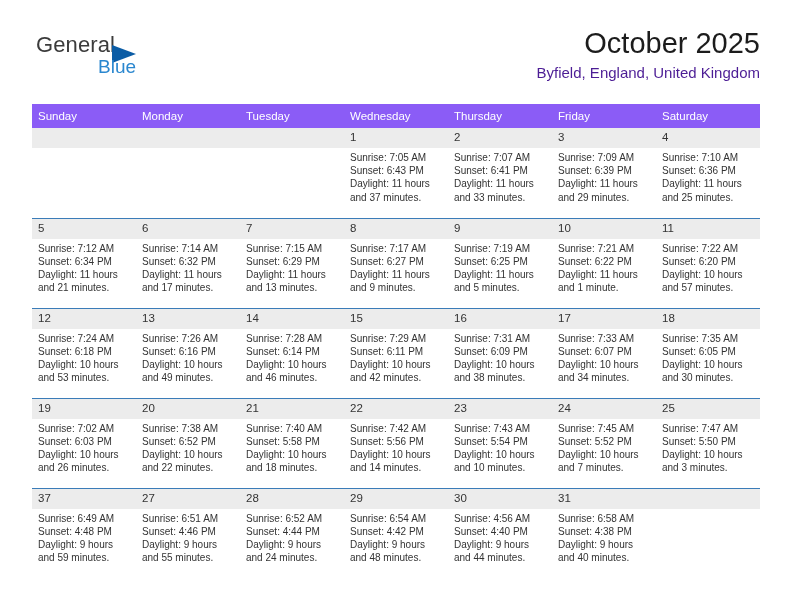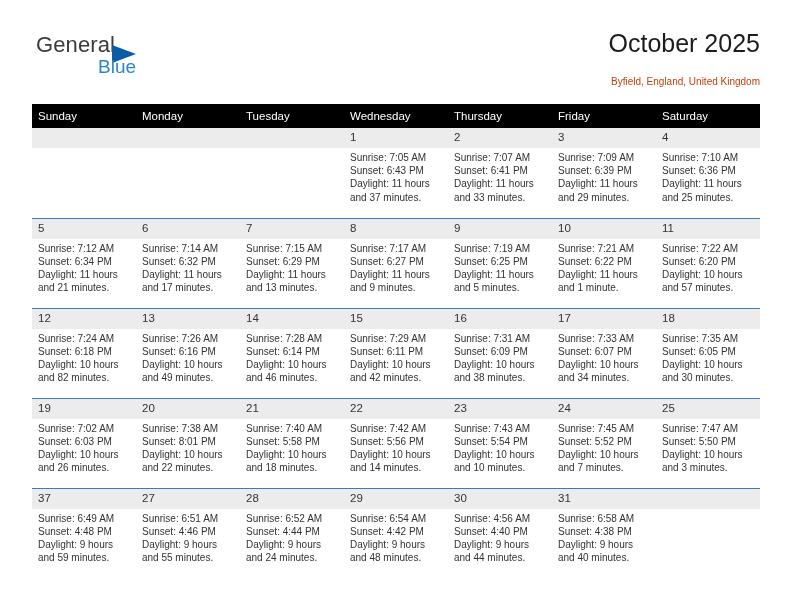--- a/index.html
+++ b/index.html
@@ -66,44 +66,44 @@
     line-height: 26px;
   }
 
   .title-block {
     position: absolute;
     right: 0;
     top: 0;
     text-align: right;
   }
   .cal-title {
-    font-size: 25px;
+    font-size: 29px;
     color: #1c1c1c;
     line-height: 30px;
     white-space: nowrap;
   }
   .cal-subtitle {
-    margin-top: 16px;
-    font-size: 10px;
-    color: #c2410c;
+    margin-top: 7px;
+    font-size: 15px;
+    color: #4c1d95;
     line-height: 16px;
     white-space: nowrap;
   }
 
   
   .calendar {
     position: absolute;
     left: 32px;
     top: 104px;
     width: 728px;
     border-collapse: collapse;
     table-layout: fixed;
   }
   .calendar th {
-    background: #000000;
+    background: #8b5cf6;
     color: #ffffff;
     font-weight: normal;
     font-size: 11.5px;
     text-align: left;
     padding: 5px 0 5px 6px;
     line-height: 14px;
     height: 19px;
     box-sizing: border-box;
   }
   .calendar td {
@@ -283,21 +283,21 @@
             </div>
           </td>
         </tr>
         <tr class="week">
           <td>
             <div class="daynum">12</div>
             <div class="details">
               <div>Sunrise: 7:24 AM</div>
               <div>Sunset: 6:18 PM</div>
               <div>Daylight: 10 hours</div>
-              <div>and 82 minutes.</div>
+              <div>and 53 minutes.</div>
             </div>
           </td>
           <td>
             <div class="daynum">13</div>
             <div class="details">
               <div>Sunrise: 7:26 AM</div>
               <div>Sunset: 6:16 PM</div>
               <div>Daylight: 10 hours</div>
               <div>and 49 minutes.</div>
             </div>
@@ -355,21 +355,21 @@
               <div>Sunrise: 7:02 AM</div>
               <div>Sunset: 6:03 PM</div>
               <div>Daylight: 10 hours</div>
               <div>and 26 minutes.</div>
             </div>
           </td>
           <td>
             <div class="daynum">20</div>
             <div class="details">
               <div>Sunrise: 7:38 AM</div>
-              <div>Sunset: 8:01 PM</div>
+              <div>Sunset: 6:52 PM</div>
               <div>Daylight: 10 hours</div>
               <div>and 22 minutes.</div>
             </div>
           </td>
           <td>
             <div class="daynum">21</div>
             <div class="details">
               <div>Sunrise: 7:40 AM</div>
               <div>Sunset: 5:58 PM</div>
               <div>Daylight: 10 hours</div>

